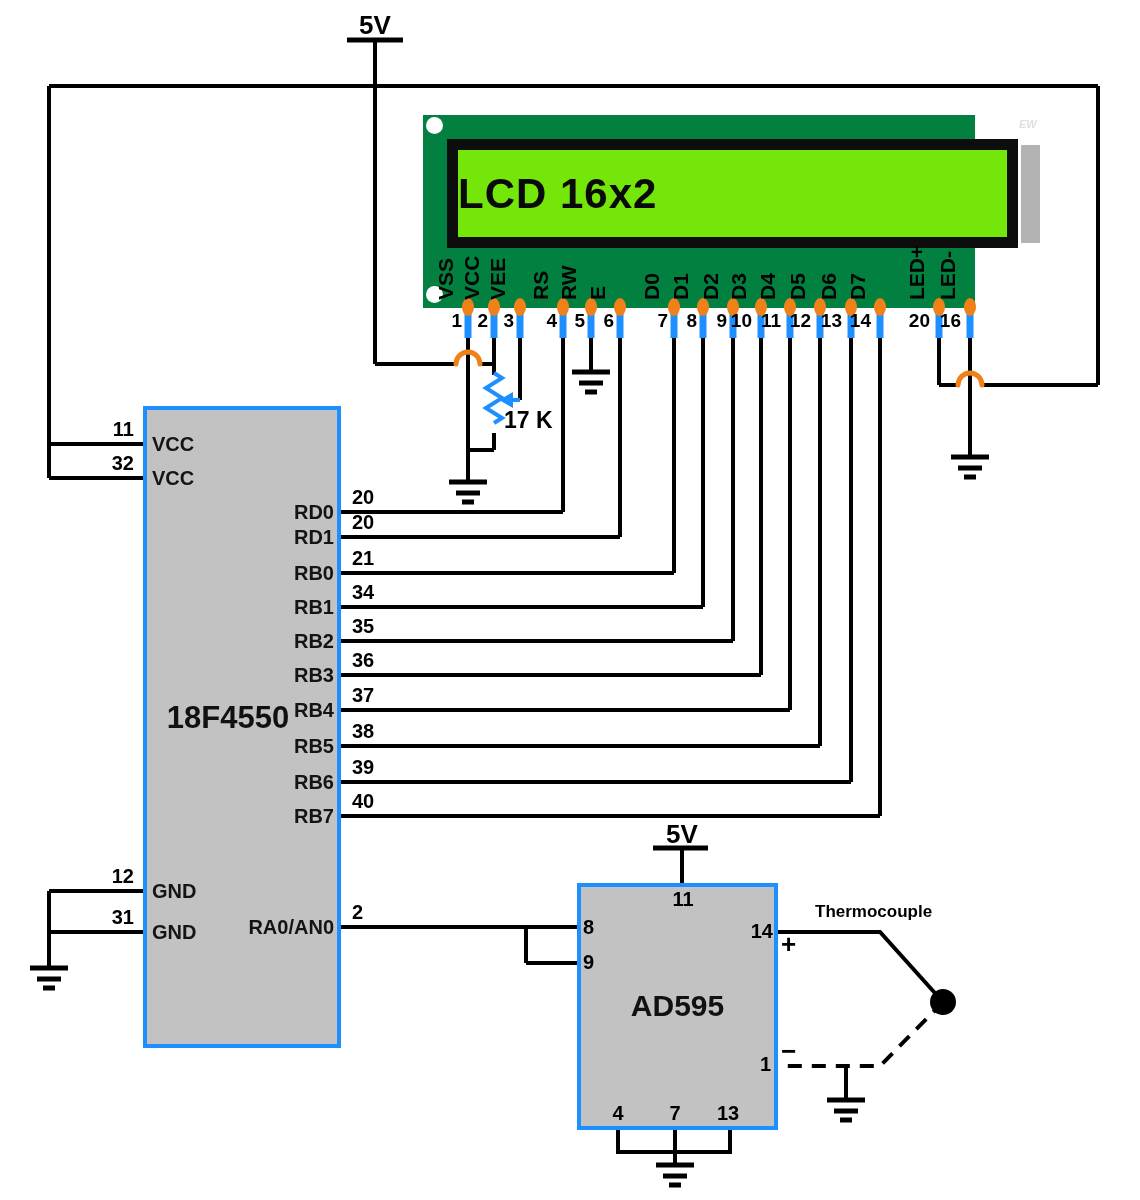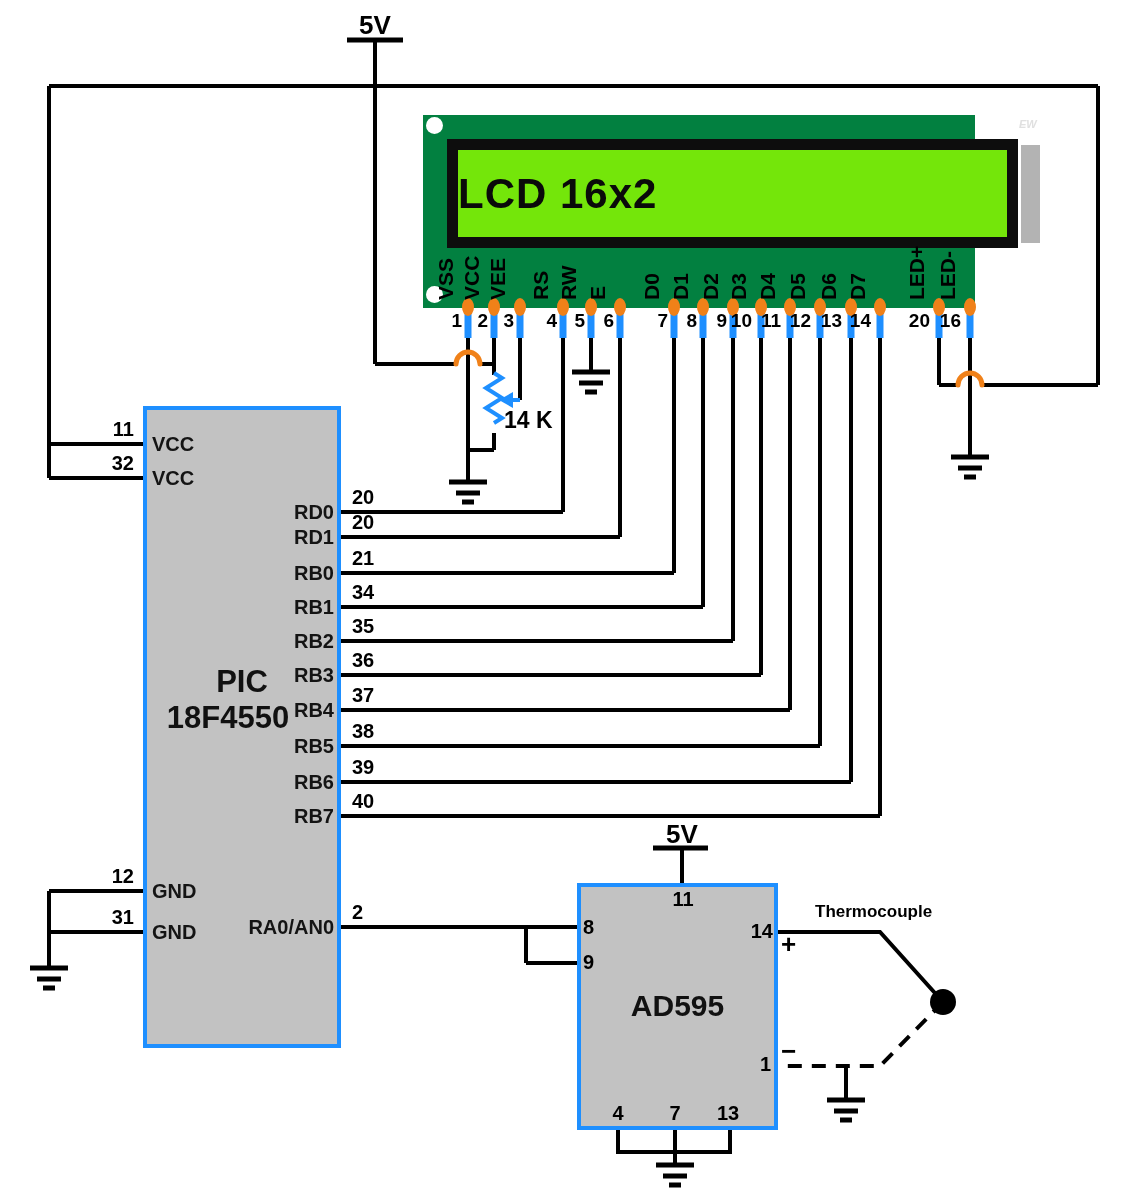--- a/index.html
+++ b/index.html
@@ -112,21 +112,20 @@
   <div class="pnum" style="left:701px;top:310px;">9</div>
   <div class="pnum" style="left:726px;top:310px;">10</div>
   <div class="pnum" style="left:755px;top:310px;">11</div>
   <div class="pnum" style="left:785px;top:310px;">12</div>
   <div class="pnum" style="left:816px;top:310px;">13</div>
   <div class="pnum" style="left:845px;top:310px;">14</div>
   <div class="pnum" style="left:904px;top:310px;">20</div>
   <div class="pnum" style="left:935px;top:310px;">16</div>
 
   <div class="box" style="left:143px;top:406px;width:198px;height:642px;"></div>
-  <div class="title" style="left:143px;top:664px;width:198px;">PIC</div>
   <div class="title" style="left:129px;top:700px;width:198px;">18F4550</div>
 
   <div class="chiplabel" style="left:152px;top:433px;">VCC</div>
   <div class="chiplabel" style="left:152px;top:467px;">VCC</div>
   <div class="chiplabel" style="left:152px;top:880px;">GND</div>
   <div class="chiplabel" style="left:152px;top:921px;">GND</div>
 
   <div class="wnum ra" style="left:92px;top:418px;width:42px;">11</div>
   <div class="wnum ra" style="left:92px;top:452px;width:42px;">32</div>
   <div class="wnum ra" style="left:92px;top:865px;width:42px;">12</div>
@@ -165,21 +164,21 @@
   <div class="wnum ra" style="left:721px;top:920px;width:52px;">14</div>
   <div class="wnum ra" style="left:727px;top:1053px;width:44px;">1</div>
   <div class="wnum" style="left:600px;top:1102px;width:36px;text-align:center;">4</div>
   <div class="wnum" style="left:657px;top:1102px;width:36px;text-align:center;">7</div>
   <div class="wnum" style="left:704px;top:1102px;width:48px;text-align:center;">13</div>
   <div class="pol" style="left:781px;top:929px;">+</div>
   <div class="pol" style="left:781px;top:1036px;">−</div>
 
   <div class="supply" style="left:345px;top:10px;">5V</div>
   <div class="supply" style="left:652px;top:819px;">5V</div>
-  <div class="abs" style="left:504px;top:407px;font-weight:bold;font-size:23px;z-index:4;">14 K</div>
+  <div class="abs" style="left:504px;top:407px;font-weight:bold;font-size:23px;z-index:4;">17 K</div>
   <div class="abs" style="left:815px;top:902px;font-weight:bold;font-size:17px;z-index:4;">Thermocouple</div>
 
   <svg id="overlay" class="layer">
 
     <g stroke="#1e8fff" stroke-width="7">
       <line x1="468" y1="302" x2="468" y2="338"></line>
         <line x1="494" y1="302" x2="494" y2="338"></line>
       <line x1="520" y1="302" x2="520" y2="338"></line>
         <line x1="563" y1="302" x2="563" y2="338"></line>
       <line x1="591" y1="302" x2="591" y2="338"></line>

